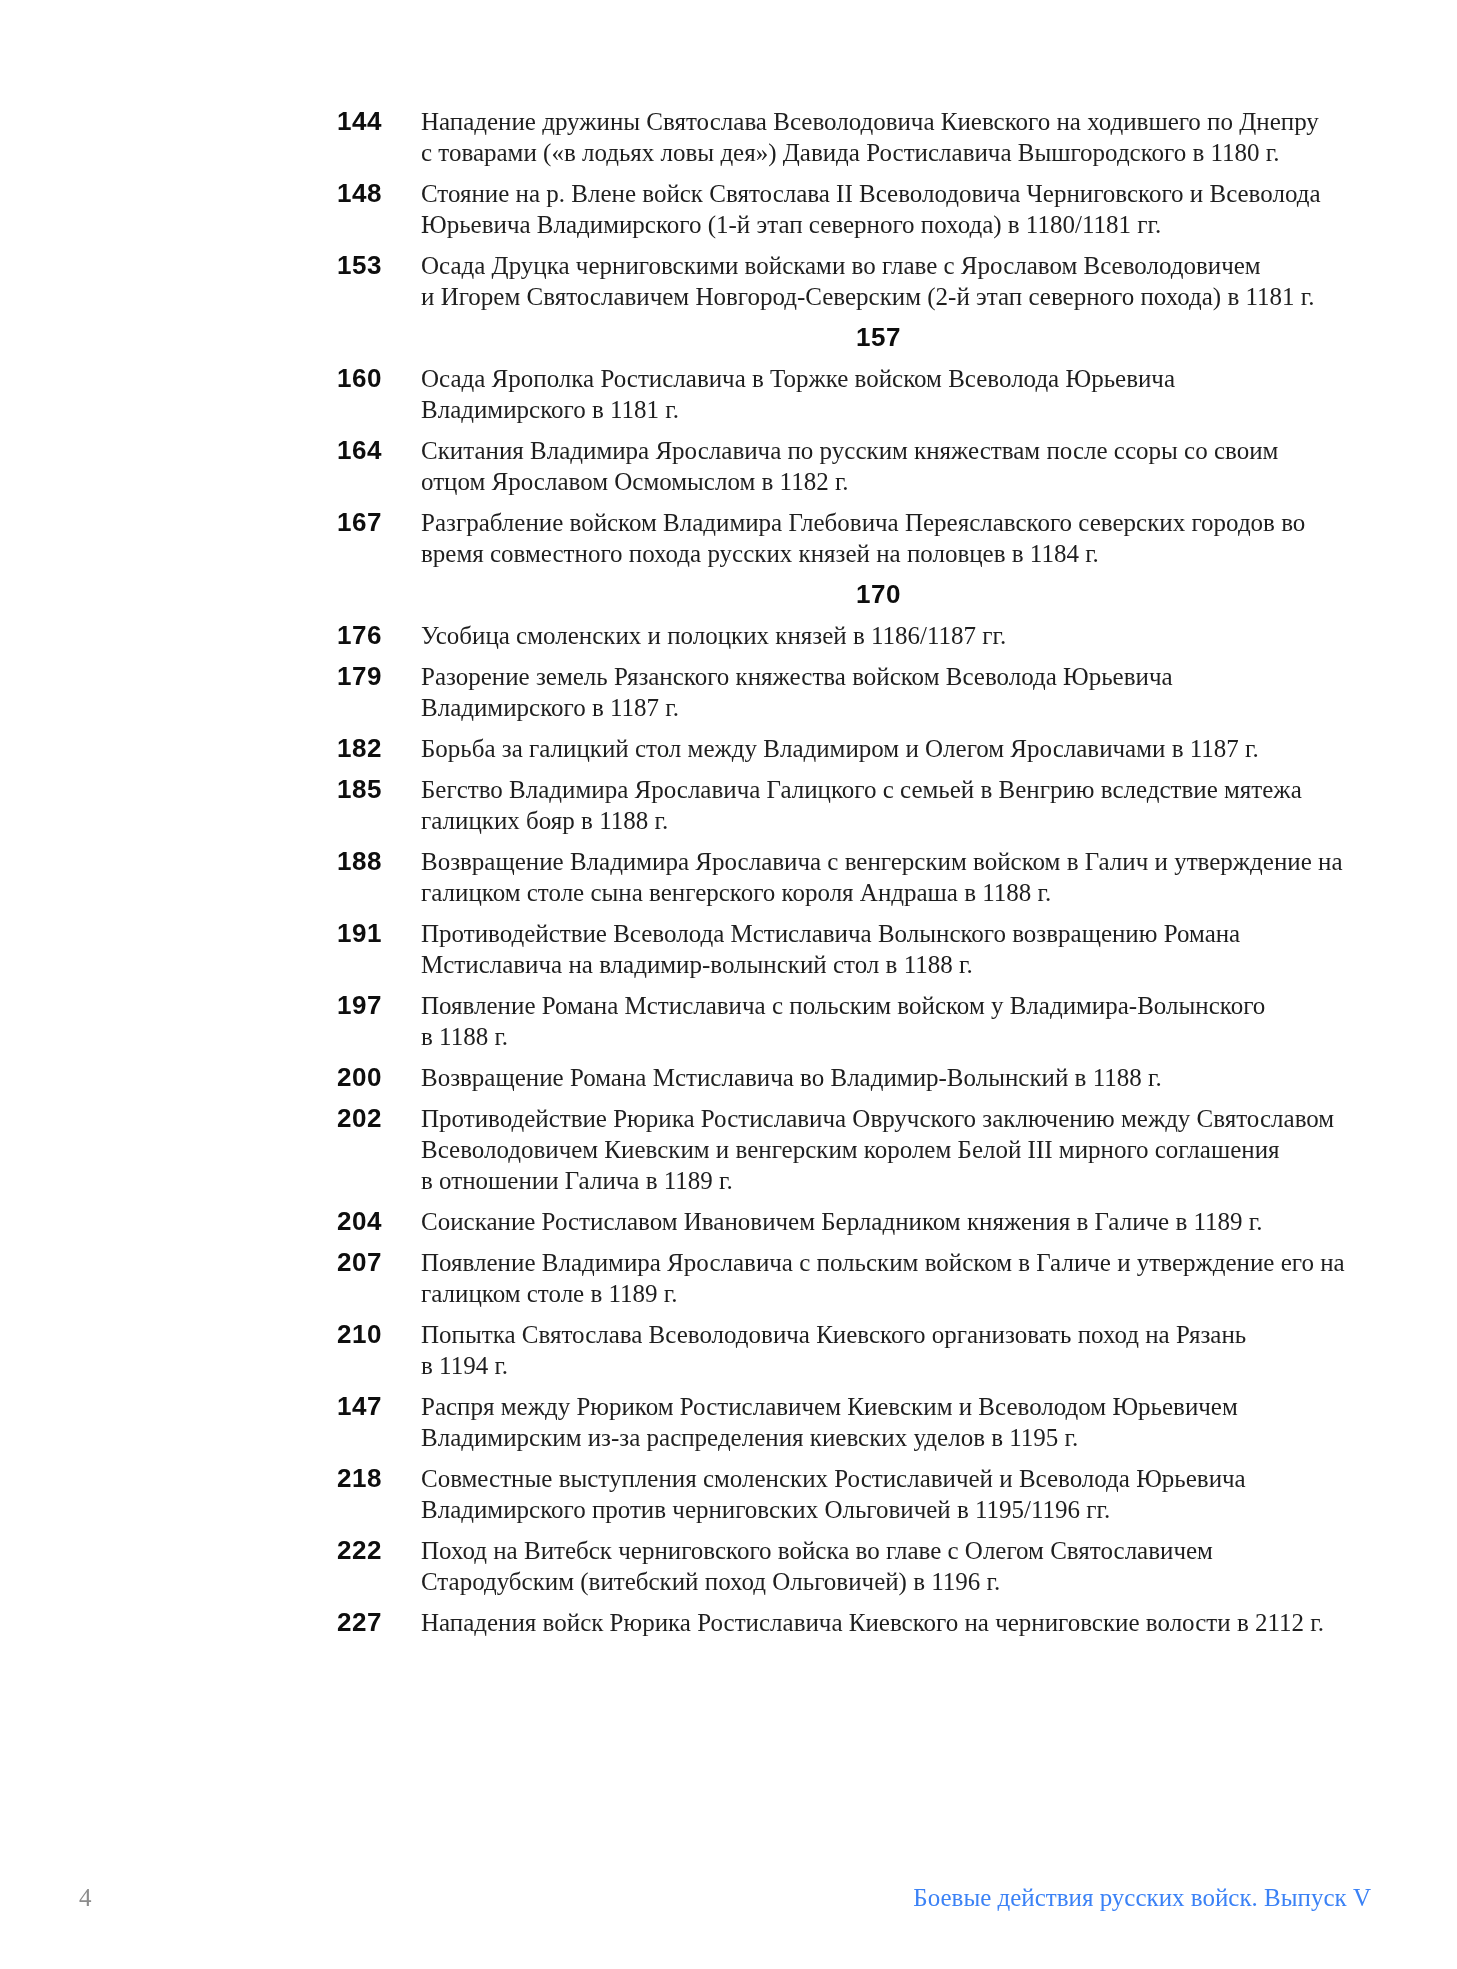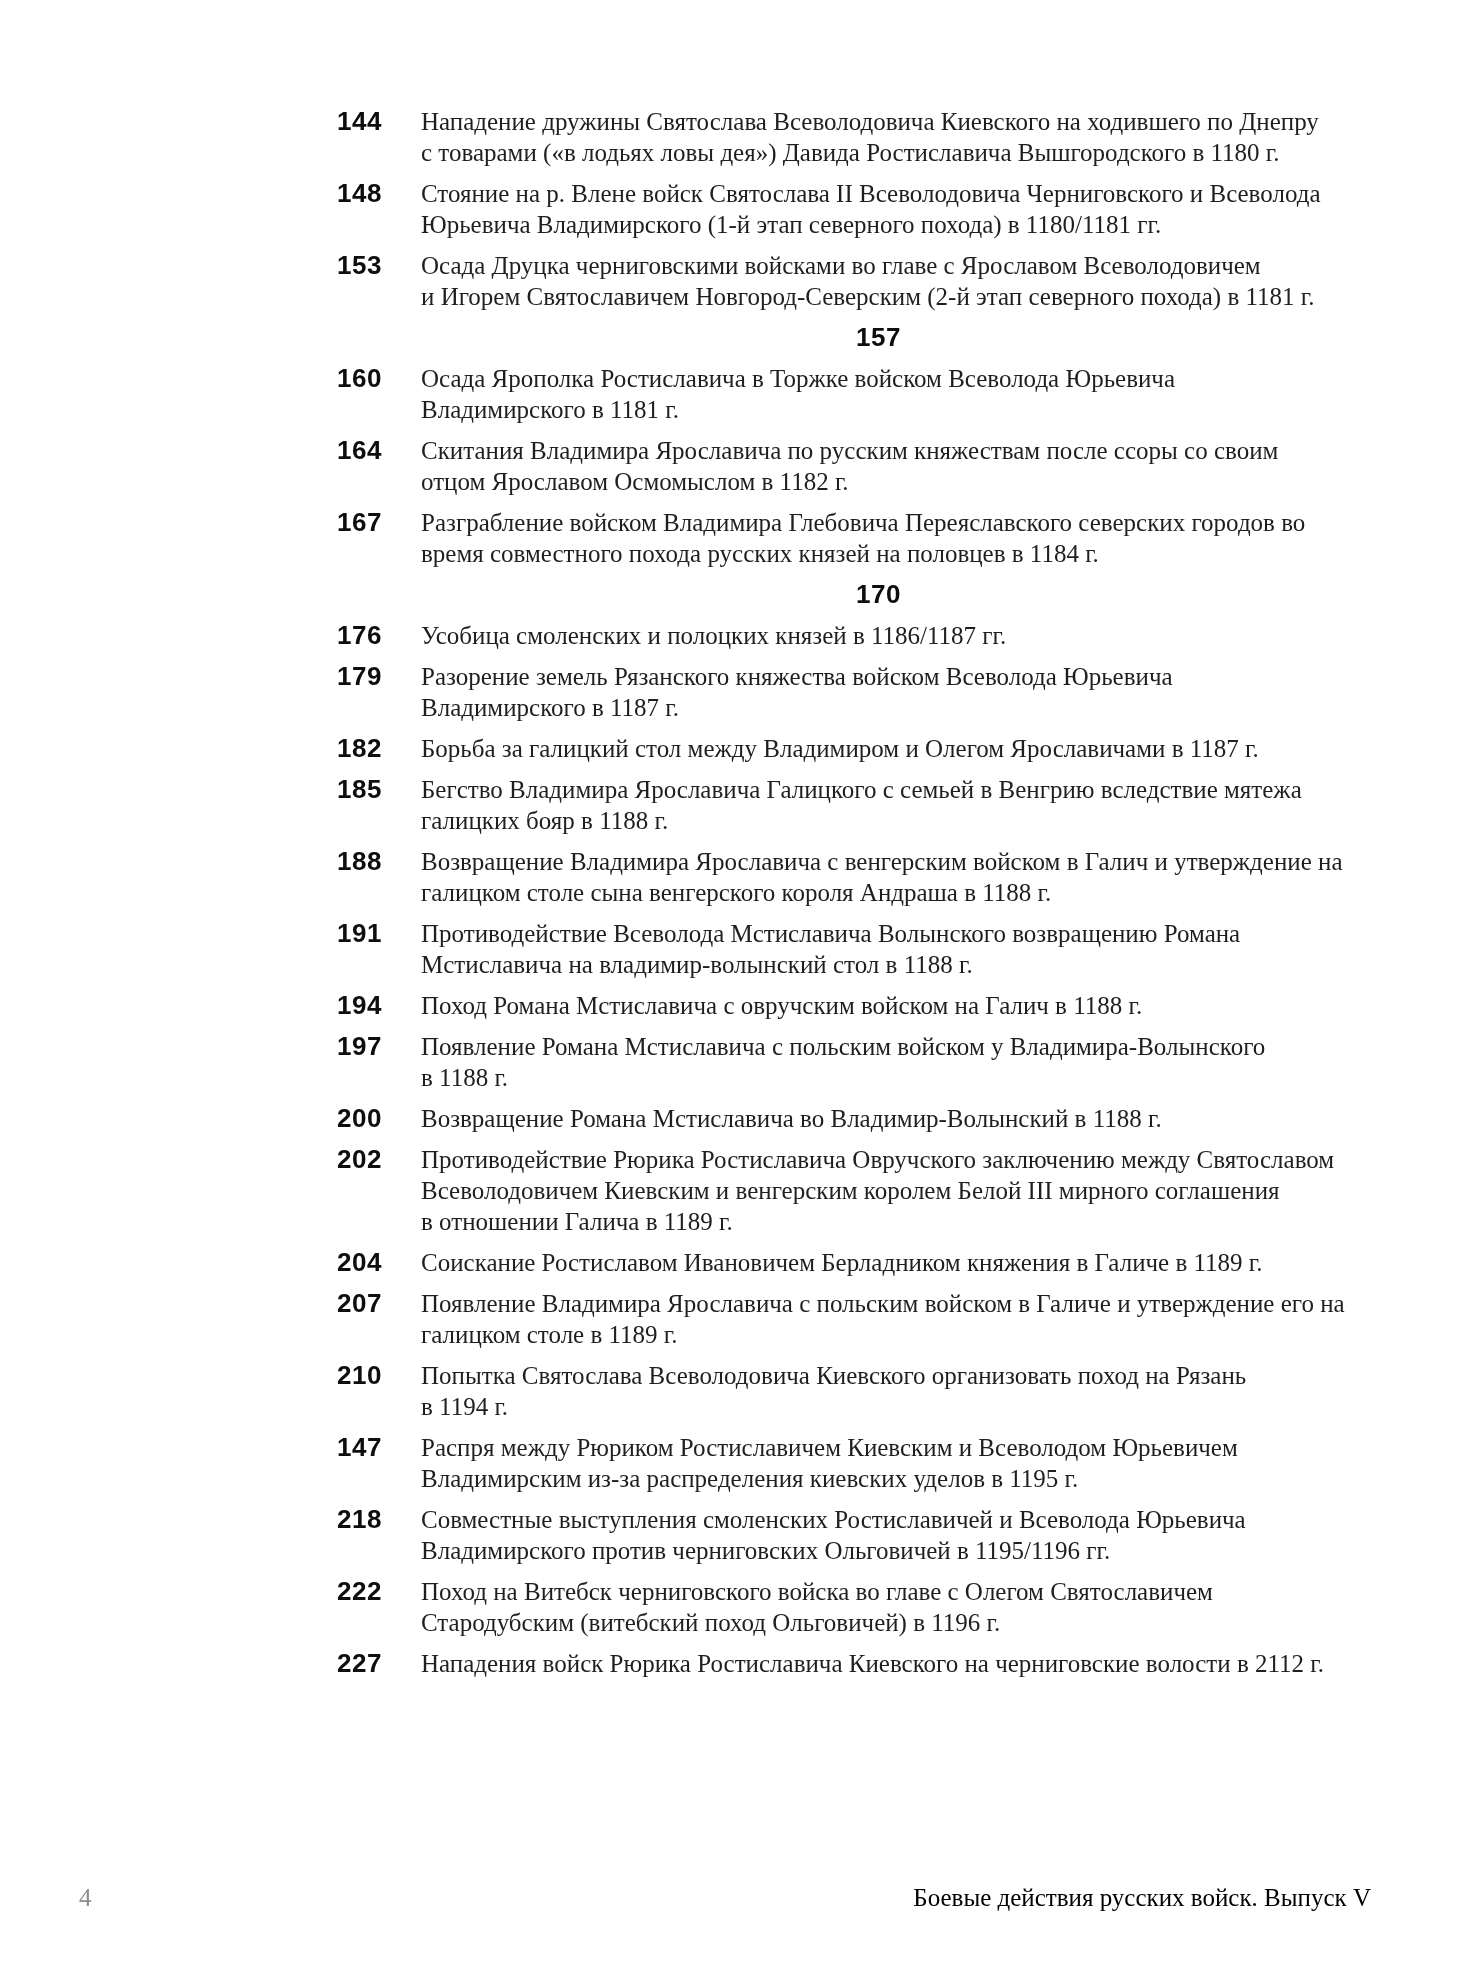--- a/index.html
+++ b/index.html
@@ -50,21 +50,21 @@
     font-size: 25px;
     line-height: 31px;
     color: #8c8c8c;
   }
   .footer-title {
     position: absolute;
     right: 86px;
     top: 1882px;
     font-size: 25px;
     line-height: 31px;
-    color: #000000;
+    color: #3b82f6;
     text-align: right;
   }
 </style>
 </head>
 <body>
 
 <div class="page">
 
   <div class="toc" id="toc-list">
       <div class="entry">
@@ -125,24 +125,20 @@
         <div class="entry-num">188</div>
         <div class="entry-text">Возвращение Владимира Ярославича с венгерским войском в Галич и утверждение на
 галицком столе сына венгерского короля Андраша в 1188 г.</div>
       </div>
       <div class="entry">
         <div class="entry-num">191</div>
         <div class="entry-text">Противодействие Всеволода Мстиславича Волынского возвращению Романа
 Мстиславича на владимир-волынский стол в 1188 г.</div>
       </div>
       <div class="entry">
-        <div class="entry-num">194</div>
-        <div class="entry-text">Поход Романа Мстиславича с овручским войском на Галич в 1188 г.</div>
-      </div>
-      <div class="entry">
         <div class="entry-num">197</div>
         <div class="entry-text">Появление Романа Мстиславича с польским войском у Владимира-Волынского
 в 1188 г.</div>
       </div>
       <div class="entry">
         <div class="entry-num">200</div>
         <div class="entry-text">Возвращение Романа Мстиславича во Владимир-Волынский в 1188 г.</div>
       </div>
       <div class="entry">
         <div class="entry-num">202</div>

